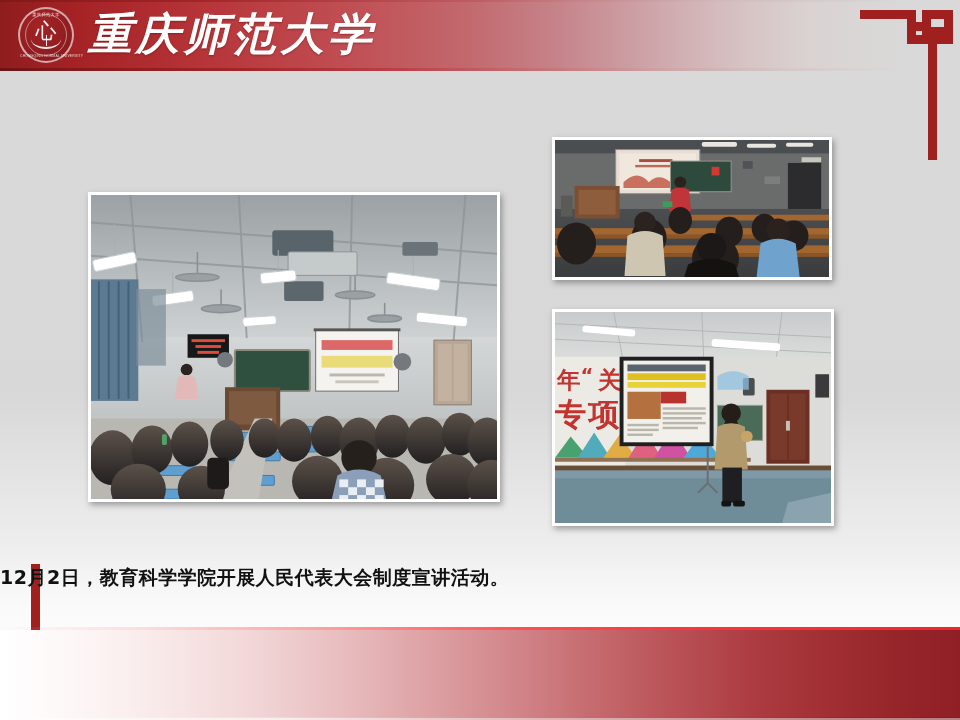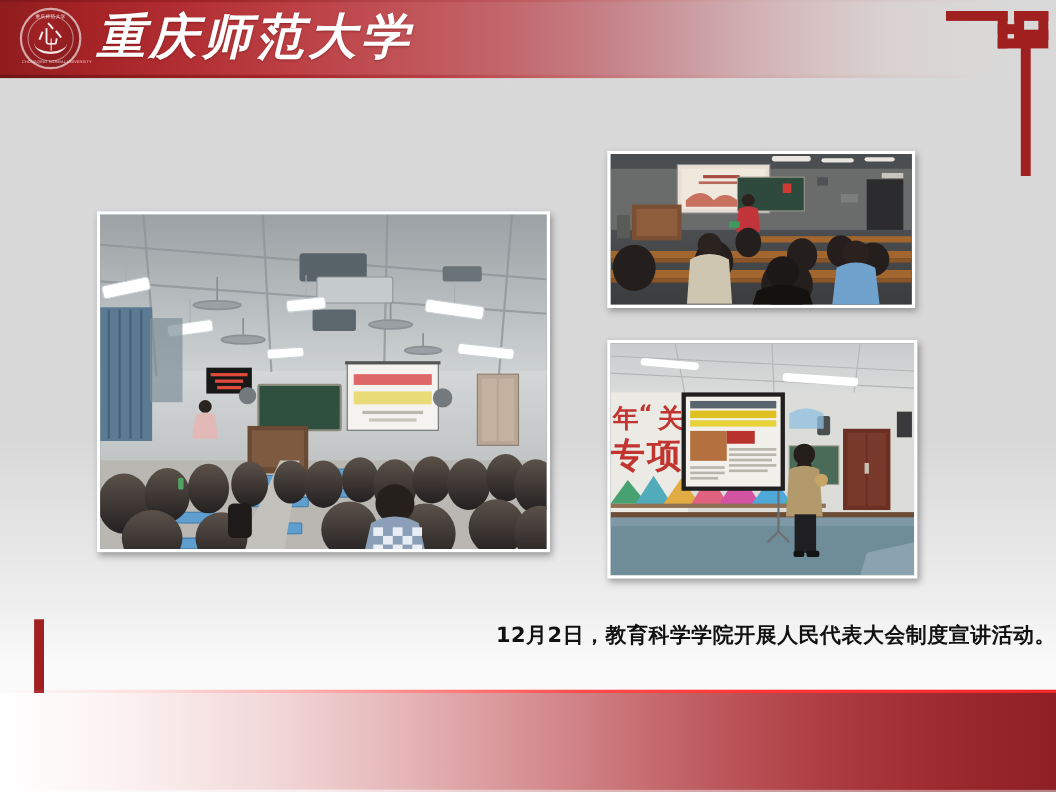--- a/index.html
+++ b/index.html
@@ -181,21 +181,21 @@
   #photo-main     { left: 88px;  top: 192px; width: 412px; height: 310px; }
   #photo-top      { left: 552px; top: 137px; width: 280px; height: 143px; }
   #photo-bottom   { left: 552px; top: 309px; width: 282px; height: 217px; }
 
   
   #caption {
     position: absolute;
     left: 0;
     top: 565px;
     width: 960px;
-    text-align: right;
+    text-align: left;
     font-family: "DejaVu Sans", "Liberation Sans", sans-serif;
     font-size: 19px;
     font-weight: 700;
     color: #111111;
     letter-spacing: .5px;
   }
 
   
   #bottom-band {
     position: absolute;

